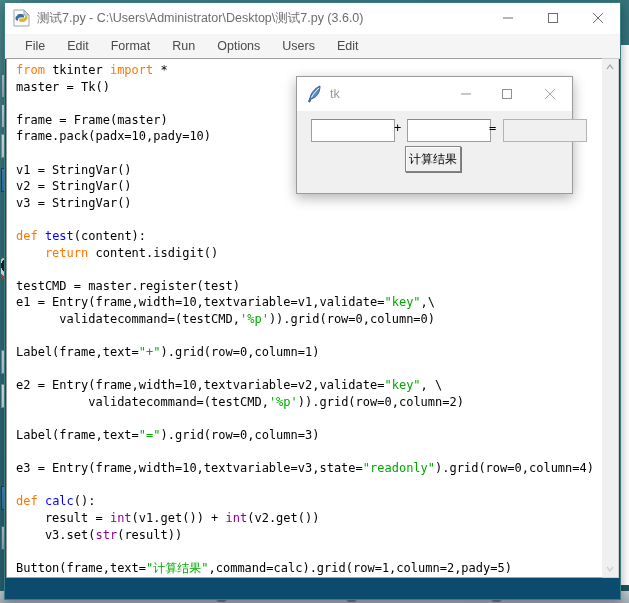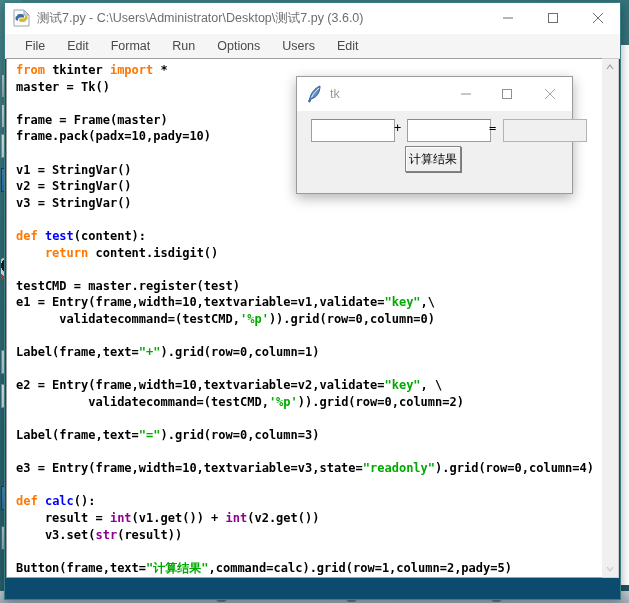--- a/index.html
+++ b/index.html
@@ -53,21 +53,21 @@
   .winbtn{position:absolute;top:0;width:45px;height:30px;cursor:default;}
   .winbtn svg{position:absolute;left:50%;top:50%;transform:translate(-50%,-50%);}
   #btn-min{right:90px;} #btn-max{right:45px;} #btn-close{right:0px;}
 
   #menubar{height:24px;background:#f5f5f5;border-bottom:1px solid #e2e2e2;
     display:flex;align-items:center;padding-left:10px;}
   .menu-item{font-size:12.5px;color:#4a4a4a;padding:2px 10px 3px 10px;
     margin-right:2px;cursor:default;white-space:nowrap;}
 
   #editor{position:absolute;left:1px;top:55px;width:597px;height:518px;
-    background:#ffffff;border:1px solid #a0a0a0;border-right:none;overflow:hidden;font-weight:bold;}
+    background:#ffffff;border:1px solid #a0a0a0;border-right:none;overflow:hidden;}
   #code{position:absolute;left:9px;top:3px;
     font-family:"DejaVu Sans Mono",monospace;font-size:12px;line-height:16.6px;
     color:#000000;white-space:pre;}
   .kw{color:#ff7700;}       
   .fn{color:#0000ff;}       
   .str{color:#00aa00;}      
   .bi{color:#900090;}       
 
   #vscroll{position:absolute;right:1px;top:55px;width:16px;height:518px;
     background:#f0f0f0;border:1px solid #cdcdcd;border-left:none;}

